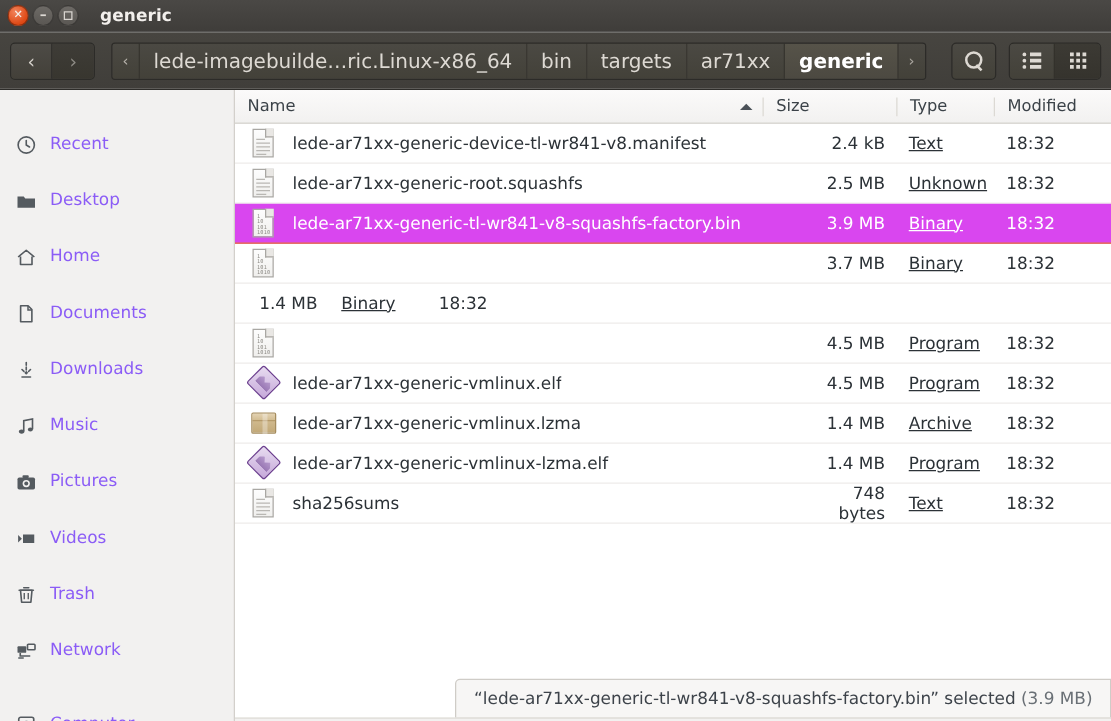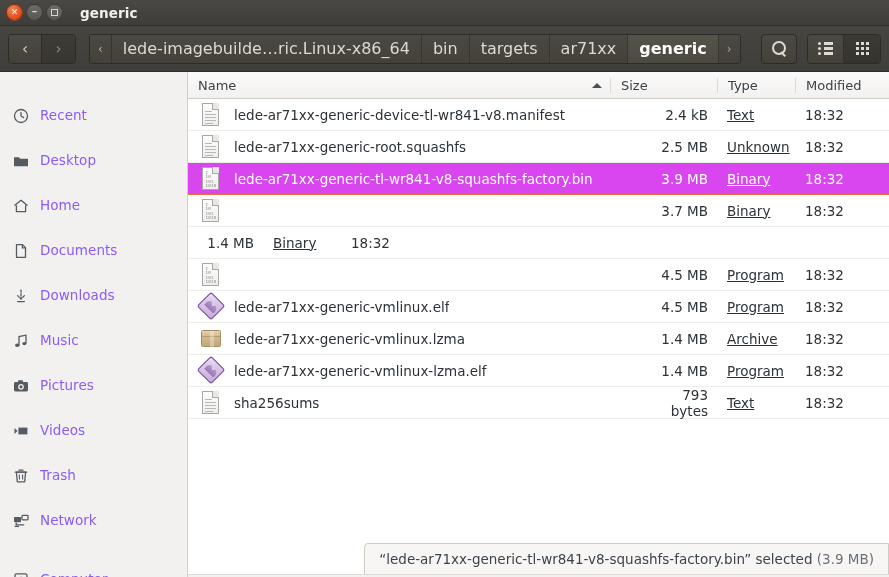--- a/index.html
+++ b/index.html
@@ -528,21 +528,21 @@
                     <i></i>
                     <i></i>
                     <i></i>
                     <i></i>
                     <i></i>
                   </span>
                 </span>
               </span>
             <span class="fname">sha256sums</span>
           </div>
-          <div class="cell-size">793 bytes</div>
+          <div class="cell-size">748 bytes</div>
           <div class="cell-type">Text</div>
           <div class="cell-mod">18:32</div>
         </div>
 
       </div>
 
       <div class="statusbar">
         <div class="statuspill">
           <span>“lede-ar71xx-generic-tl-wr841-v8-squashfs-factory.bin” selected</span>
           <span class="sz">(3.9 MB)</span>

